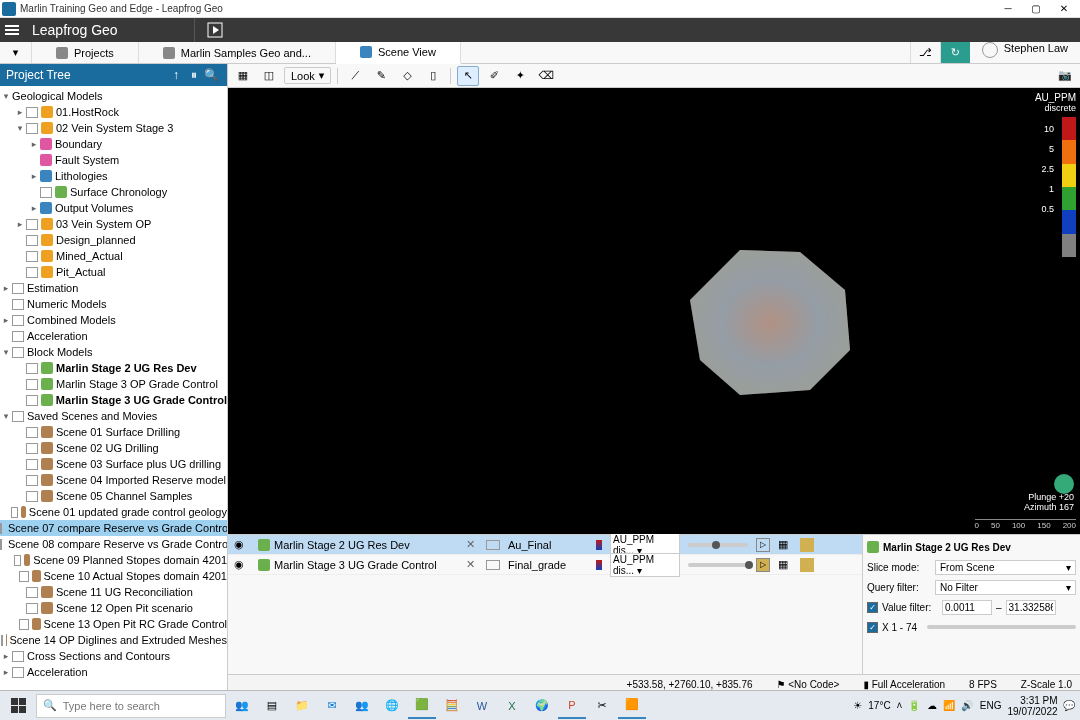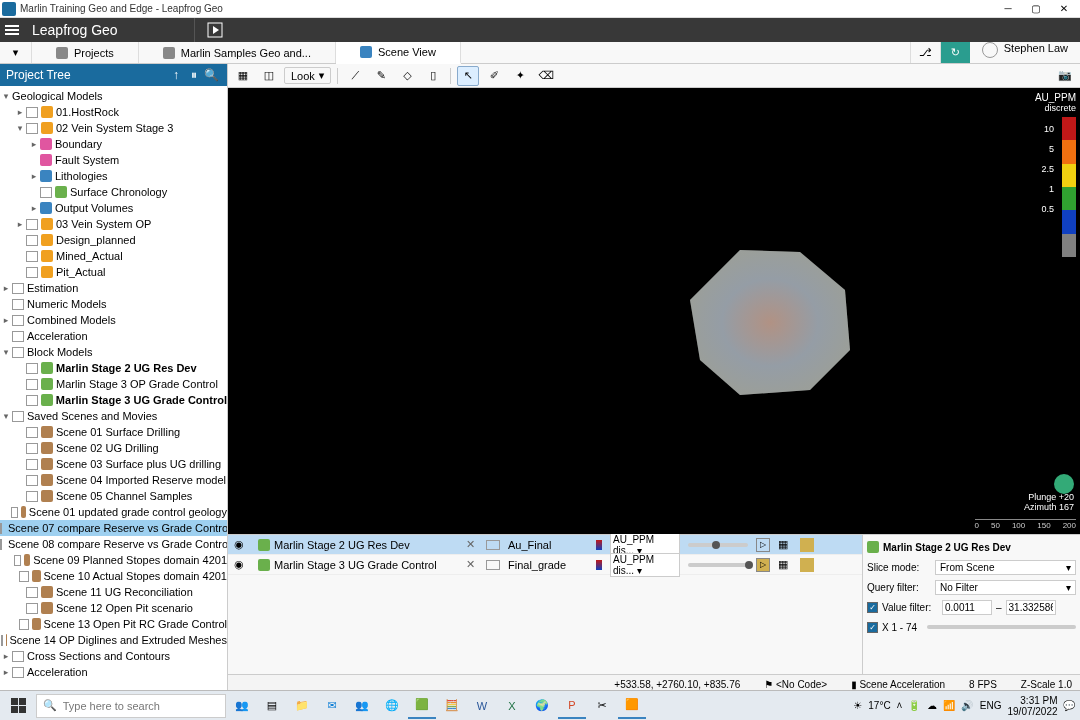--- a/index.html
+++ b/index.html
@@ -555,21 +555,21 @@
             <span>X   1 - 74</span>
             <div style="flex:1;height:4px;background:#ccc;border-radius:2px;margin-left:6px"></div>
           </div>
       </div>
     </div>
 
     <div class="statusbar">
       <span class="sp"></span>
       <span>+533.58, +2760.10, +835.76</span>
       <span>⚑ <span>&lt;No Code&gt;</span></span>
-      <span>▮ <span>Scene Acceleration</span></span>
+      <span>▮ <span>Full Acceleration</span></span>
       <span>8 FPS</span>
       <span>Z-Scale 1.0</span>
     </div>
   </div>
 </div>
 
 <div class="taskbar">
   <div class="start">
       <svg width="16" height="16" viewBox="0 0 16 16">
         <rect width="7" height="7" fill="#333"></rect>

